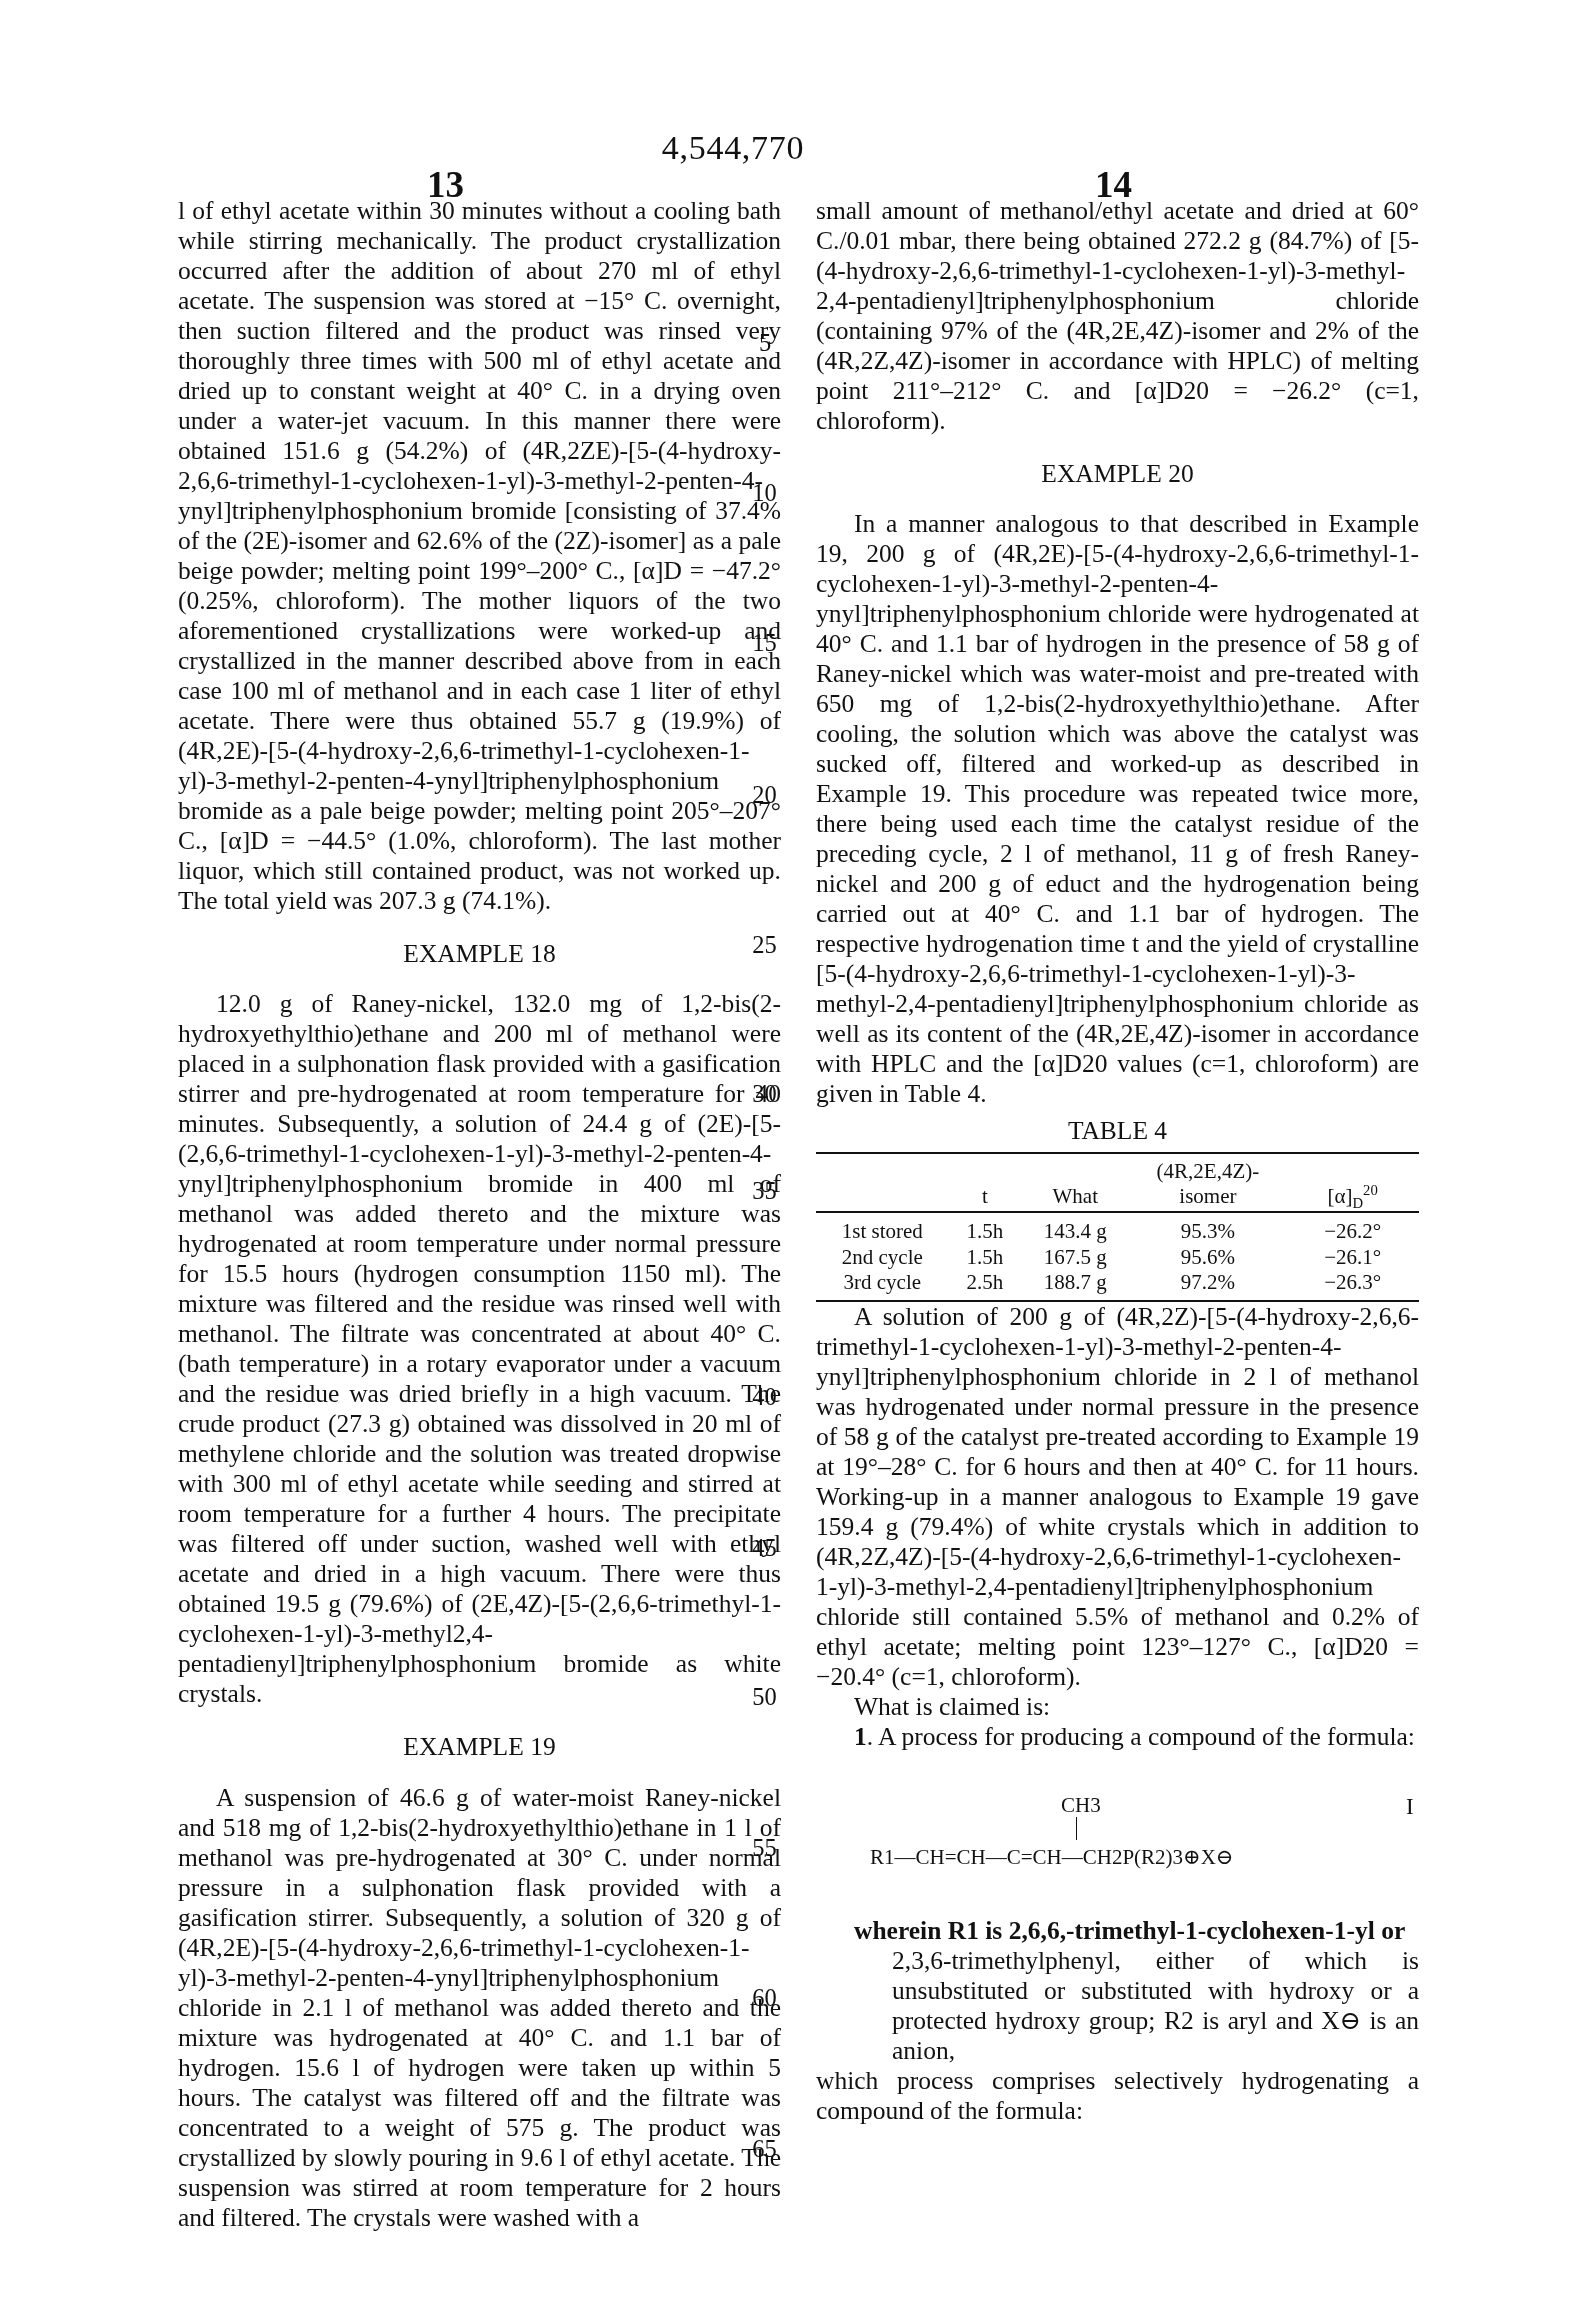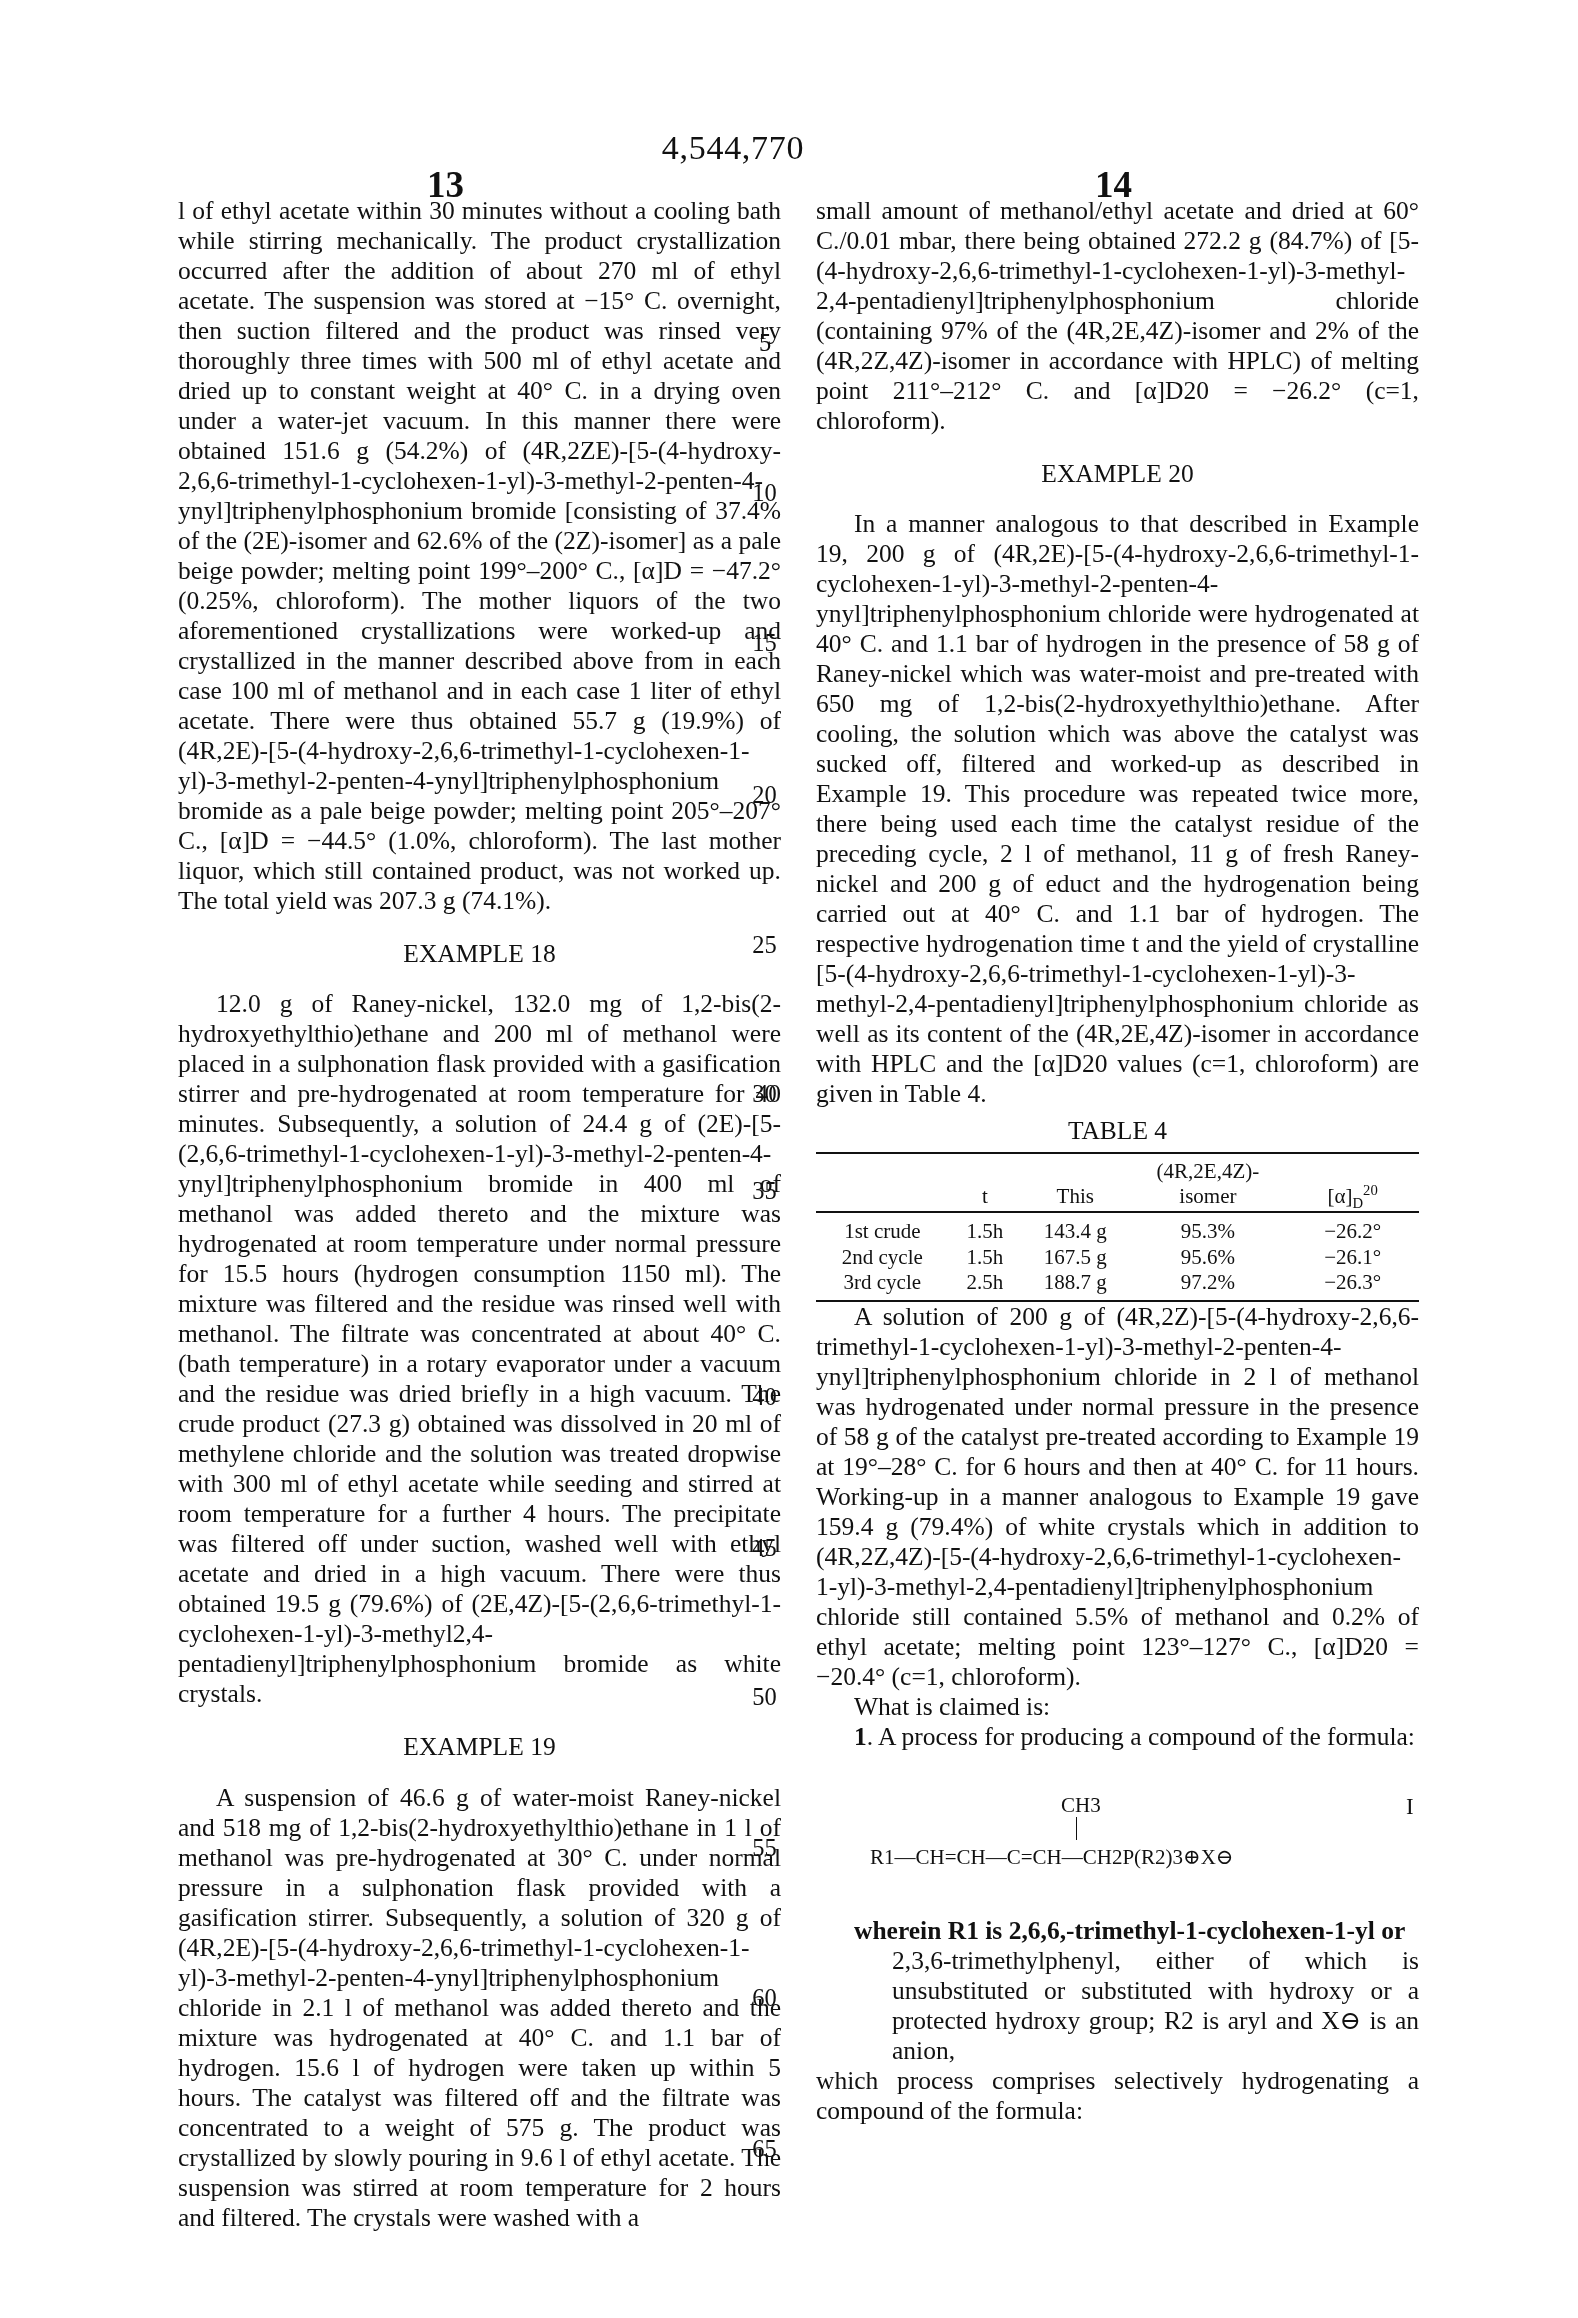--- a/index.html
+++ b/index.html
@@ -74,28 +74,28 @@
       <tr>
         <th style="width:22%"></th>
         <th style="width:12%"></th>
         <th style="width:18%"></th>
         <th style="width:26%">(4R,2E,4Z)-</th>
         <th style="width:22%"></th>
       </tr>
       <tr>
         <th></th>
         <th>t</th>
-        <th>This</th>
+        <th>What</th>
         <th>isomer</th>
         <th><span>[α]</span><sub>D</sub><sup>20</sup></th>
       </tr>
     </thead>
     <tbody>
       <tr>
-        <td>1st crude</td>
+        <td>1st stored</td>
         <td>1.5h</td>
         <td>143.4 g</td>
         <td>95.3%</td>
         <td>−26.2°</td>
       </tr>
       <tr>
         <td>2nd cycle</td>
         <td>1.5h</td>
         <td>167.5 g</td>
         <td>95.6%</td>

